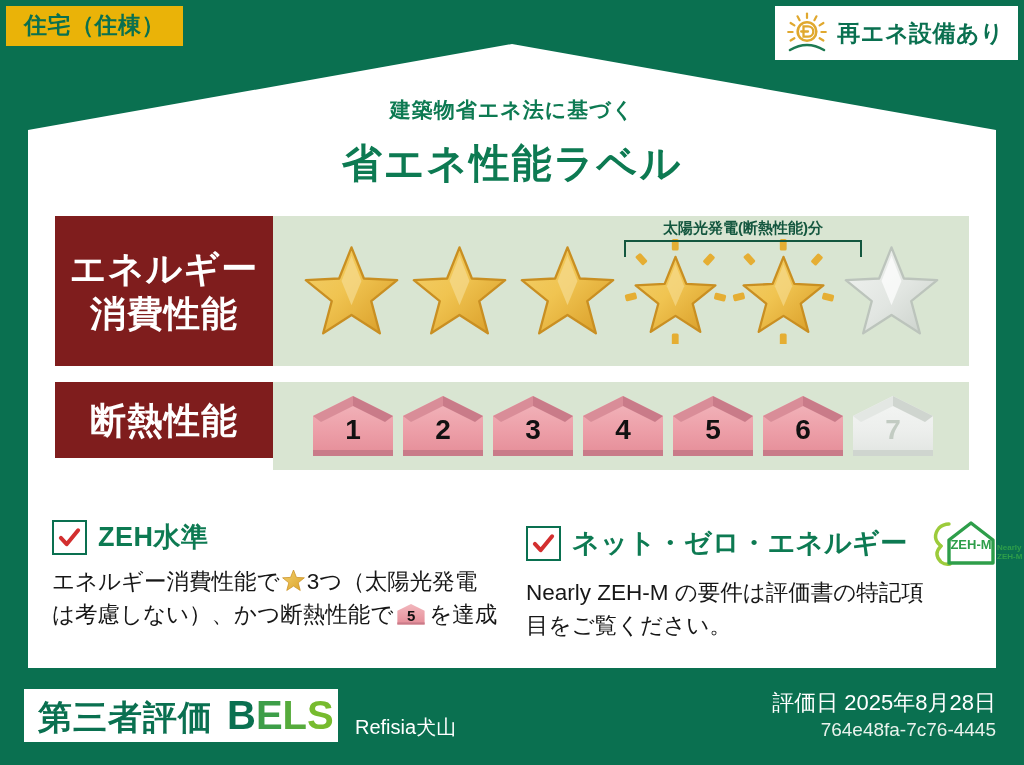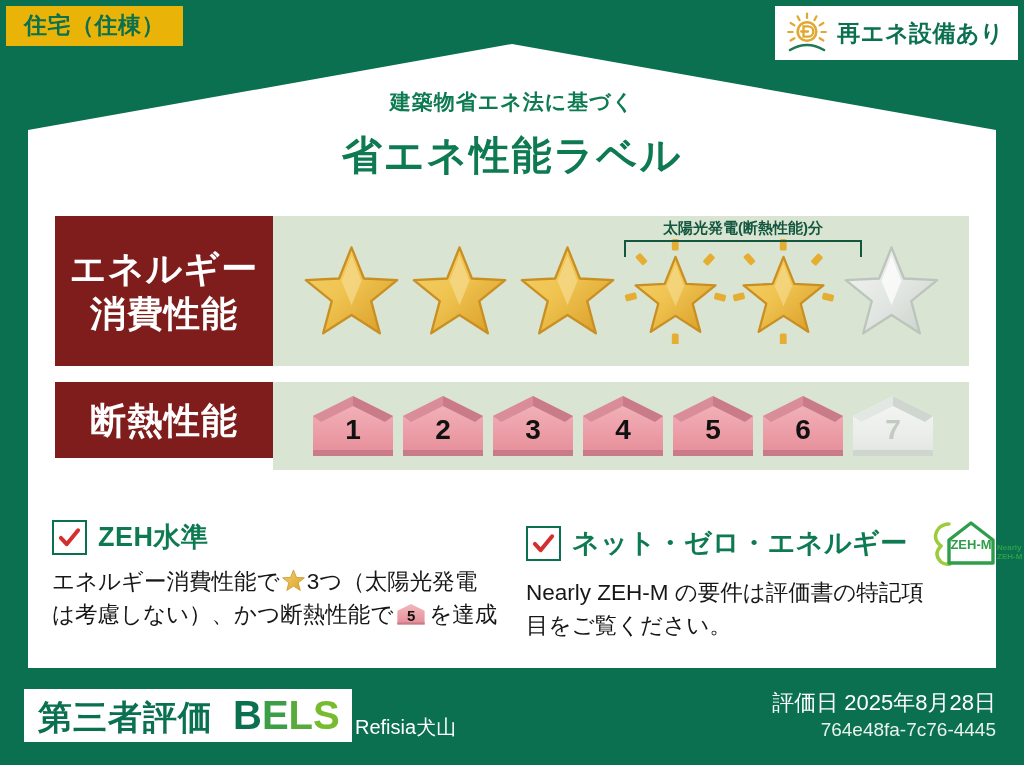--- a/index.html
+++ b/index.html
@@ -48,21 +48,21 @@
   }
   .sun-icon{width:44px;height:42px;display:block;}
 
   
   .title-wrap{
     position:absolute; left:0; right:0; top:88px;
     text-align:center; z-index:4;
   }
   .title-sub{
     color:#0d7a52; font-weight:bold; font-size:21px;
-    letter-spacing:1px; margin:0 0 6px 0;
+    letter-spacing:1px; margin:8px 0 6px 0;
   }
   .title-main{
     color:#0d7a52; font-weight:bold; font-size:40px;
     letter-spacing:2px; margin:12px;
   }
 
   
   .rows{
     position:absolute; left:55px; top:216px; width:914px; z-index:4;
   }
@@ -160,22 +160,22 @@
     position:absolute;inset:0;display:flex;align-items:center;justify-content:center;
     font-size:15px;font-weight:bold;color:#111;padding-top:3px;box-sizing:border-box;
   }
 
   
   .footer{
     position:absolute; left:0; right:0; bottom:0; height:90px; z-index:6;
   }
   .bels-plate{
     position:absolute; left:24px; top:14px;
-    background:#fff; padding:6px 12px 7px 14px;
-    display:flex; align-items:baseline; gap:20px;text-align:center;
+    background:#fff; padding:6px 4px 7px 14px;
+    display:flex; align-items:baseline; gap:14px;text-align:center;
   }
   .bels-jp{
     color:#0a7050;font-weight:bold;font-size:34px;line-height:1;letter-spacing:1px;
   }
   .bels-word{font-weight:bold;font-size:40px;line-height:1;letter-spacing:0px;}
   .bels-word span:nth-child(1){color:#0a7050;}
   .bels-word span:nth-child(2){color:#3d9e48;}
   .bels-word span:nth-child(3){color:#56ab3c;}
   .bels-word span:nth-child(4){color:#77bb2e;}
   .prop-name{

